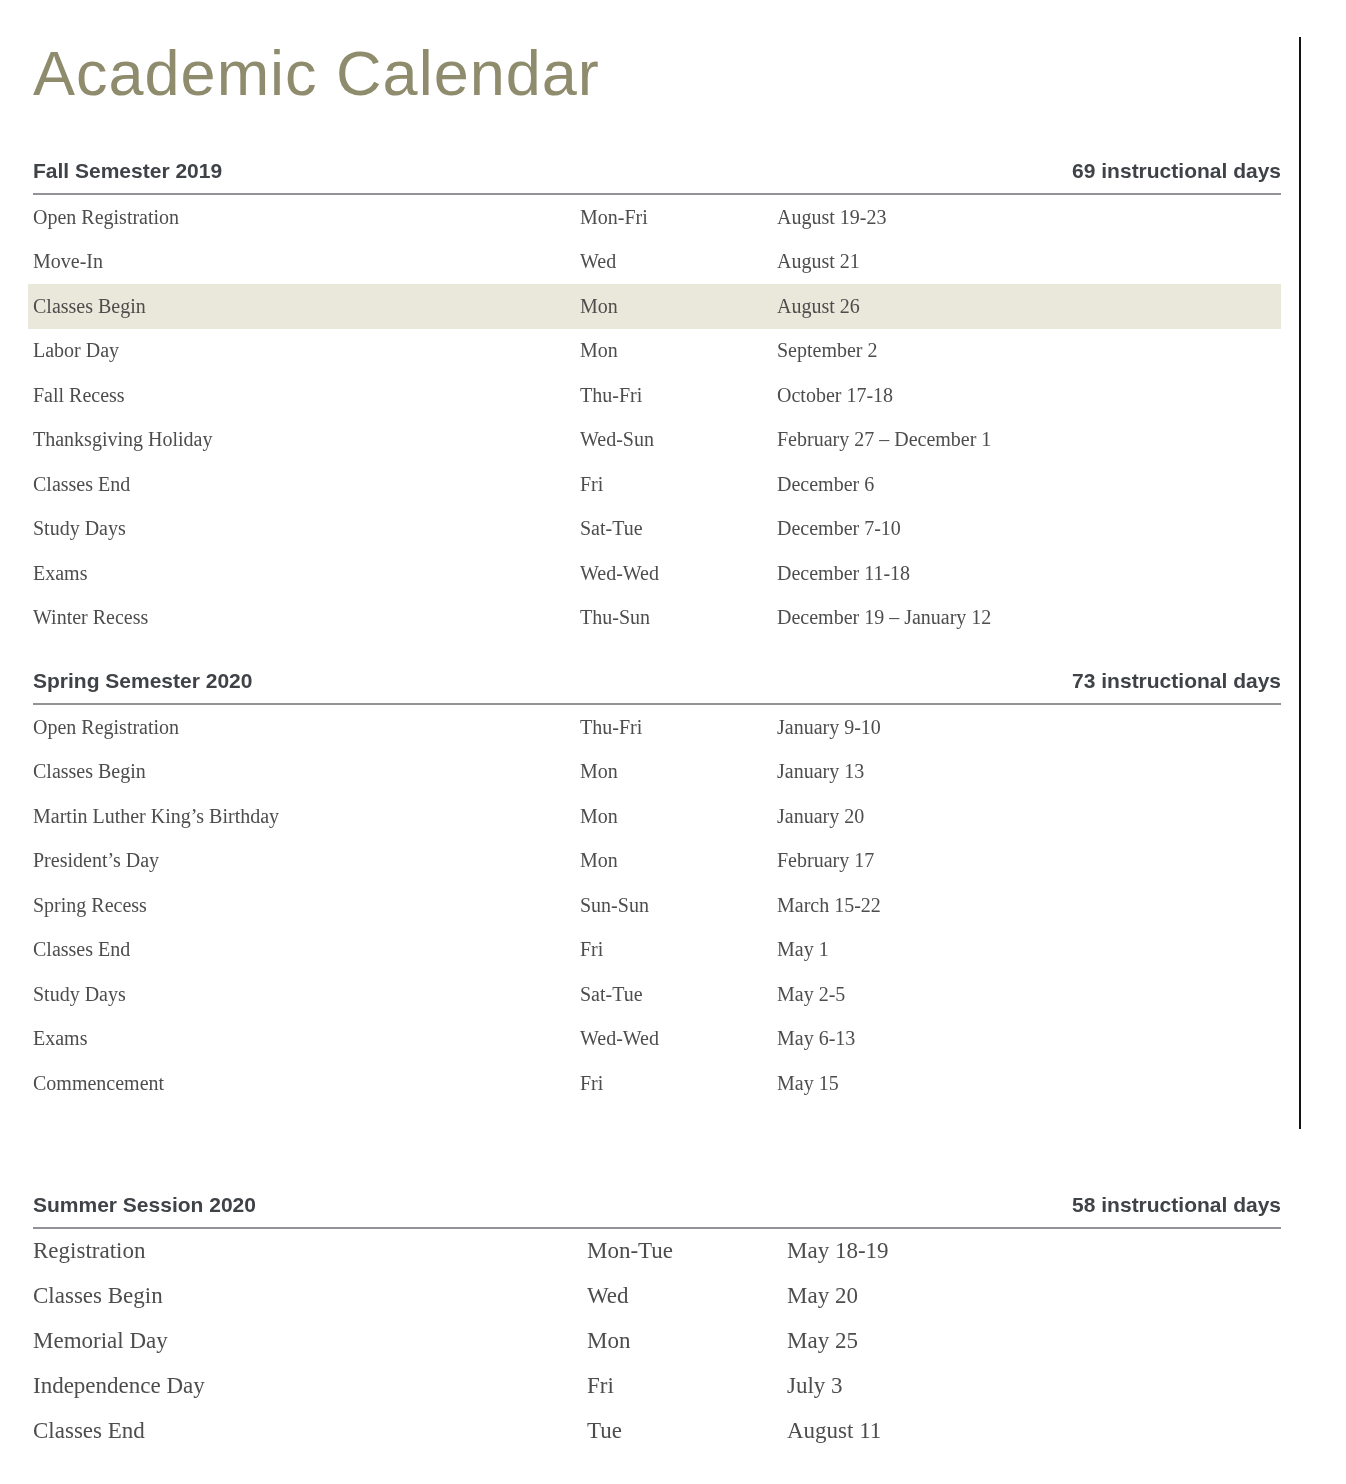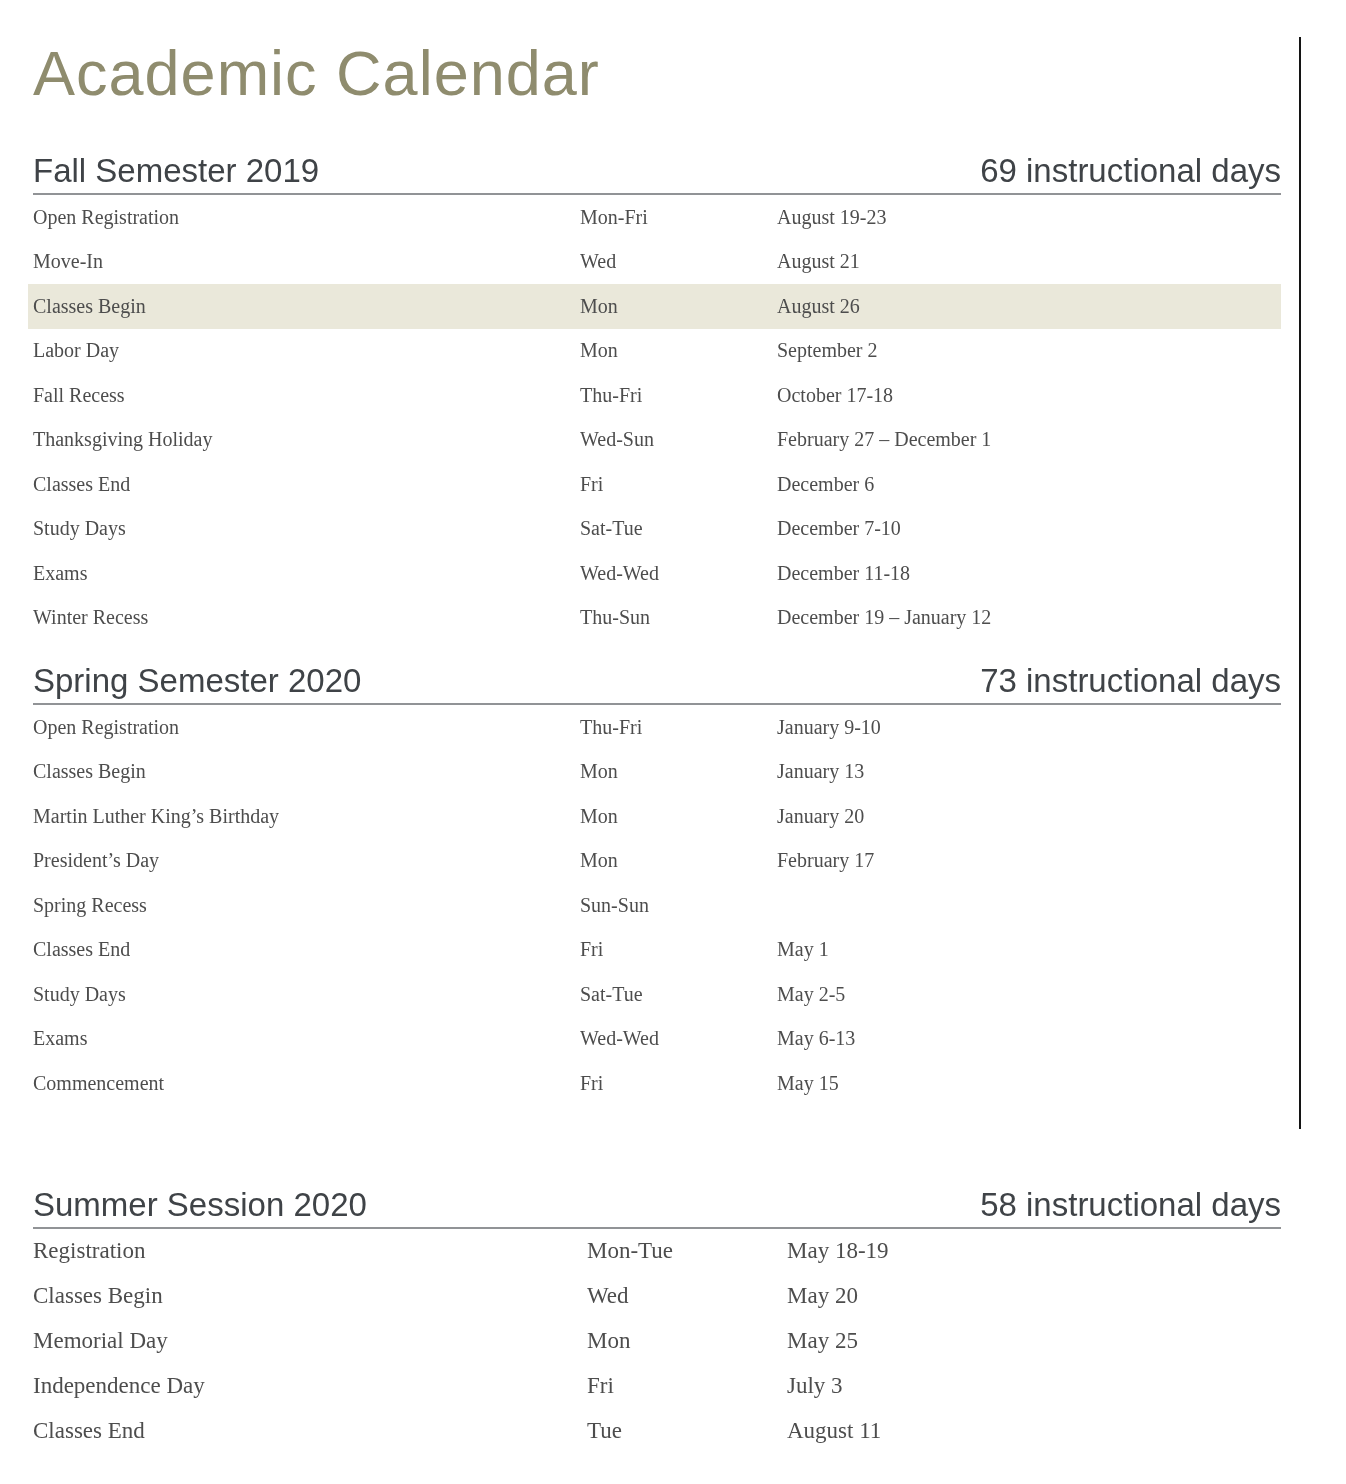--- a/index.html
+++ b/index.html
@@ -32,21 +32,21 @@
   }
   .section{margin-top:53px;}
   .section.spring{margin-top:28px;}
   .section.summer{margin-top:86px;}
   .section-header{
     display:flex;justify-content:space-between;align-items:baseline;
     padding-bottom:9px;
     border-bottom:2px solid var(--rule-color);
   }
   .section-title,.section-days{
-    font-size:33px;font-weight:normal;color:var(--header-color);line-height:26px;
+    font-size:21px;font-weight:bold;color:var(--header-color);line-height:26px;
   }
   .row{
     display:grid;
     grid-template-columns:547px 197px 1fr;
     align-items:center;
     height:44.5px;
     font-family:"Liberation Serif","DejaVu Serif",serif;
     font-size:20px;
     color:var(--row-color);
   }
@@ -163,20 +163,21 @@
 
   <div class="row">
     <span class="cell event">President’s Day</span>
     <span class="cell days">Mon</span>
     <span class="cell dates">February 17</span>
   </div>
 
   <div class="row">
     <span class="cell event">Spring Recess</span>
     <span class="cell days">Sun-Sun</span>
+    <span class="cell dates">March 15-22</span>
   </div>
 
   <div class="row">
     <span class="cell event">Classes End</span>
     <span class="cell days">Fri</span>
     <span class="cell dates">May 1</span>
   </div>
 
   <div class="row">
     <span class="cell event">Study Days</span>

